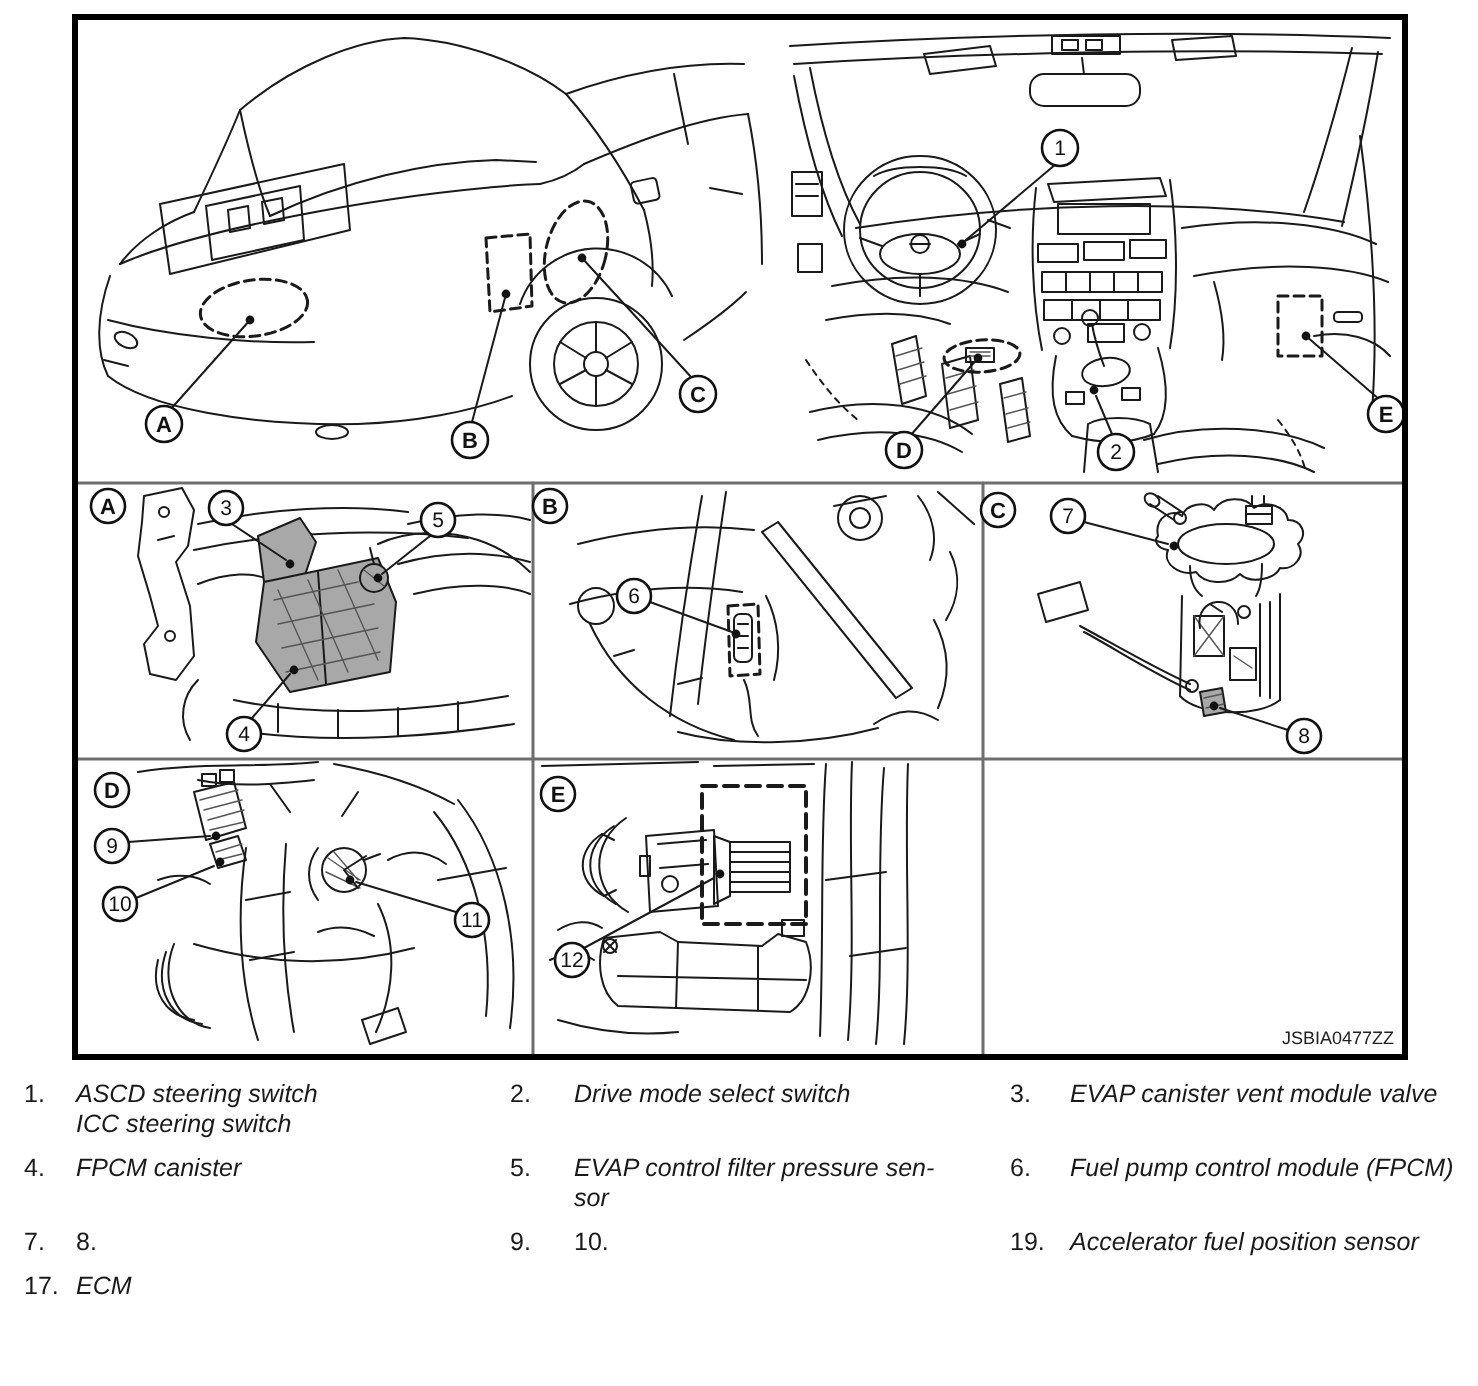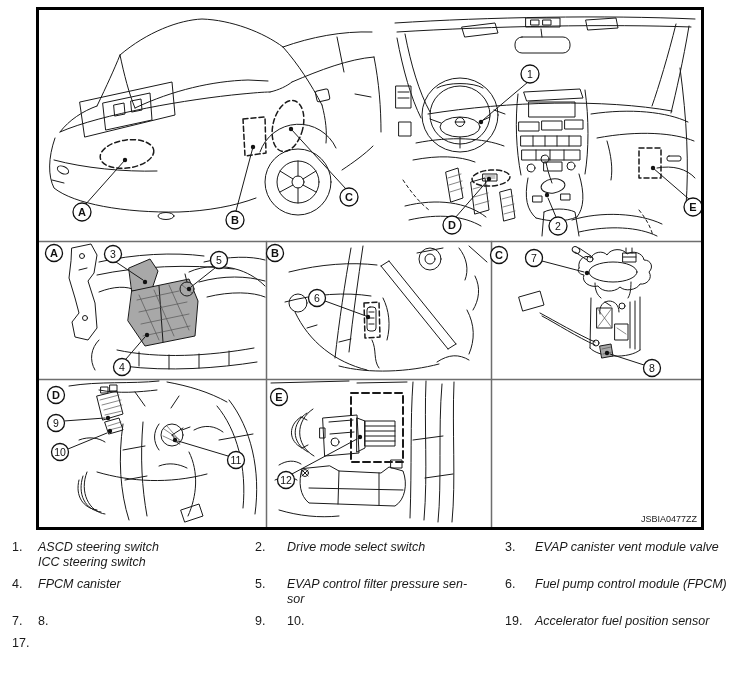--- a/index.html
+++ b/index.html
@@ -450,15 +450,16 @@
 sor</span>
     <span class="num">6.</span>
     <span class="txt">Fuel pump control module (FPCM)</span>
     <span class="num">7.</span>
     <span class="num">8.</span>
     <span class="num">9.</span>
     <span class="num">10.</span>
     <span class="num">19.</span>
     <span class="txt">Accelerator fuel position sensor</span>
     <span class="num">17.</span>
+    <span class="txt">ECM</span>
   </div>
 
 </div>
 
 </body></html>

